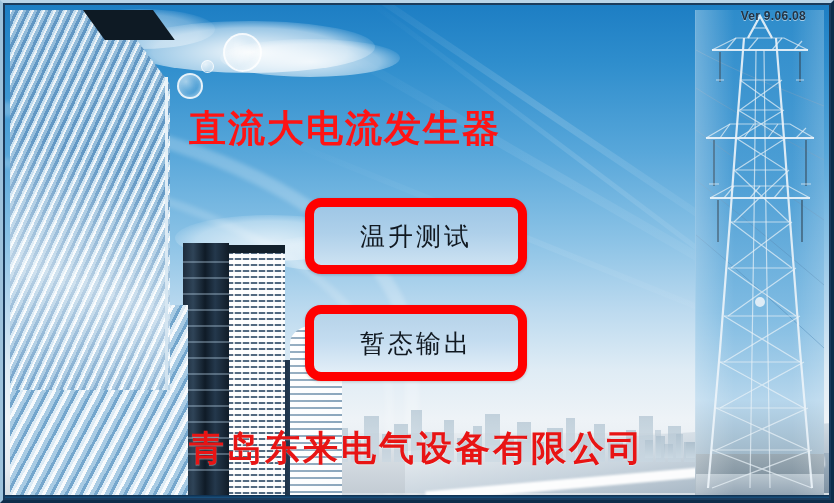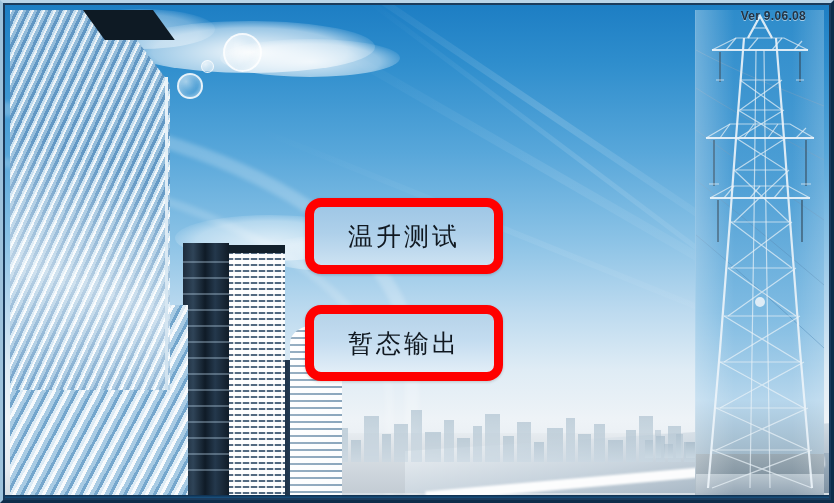--- a/index.html
+++ b/index.html
@@ -348,21 +348,21 @@
     color: #ff1414;
     letter-spacing: 2px;
     font-family: "DejaVu Serif", "Liberation Serif", serif;
     z-index: 30;
   }
 
   
   .big-btn {
     position: absolute;
     left: 305px;
-    width: 198px;
+    width: 222px;
     height: 76px;
     box-sizing: border-box;
     border: 9px solid #ff0000;
     border-radius: 16px;
     background: linear-gradient(180deg, #9fc7e6 0%, #aed0ea 45%, #cde2f2 100%);
     color: #101820;
     font-size: 25px;
     font-family: "DejaVu Serif", "Liberation Serif", serif;
     letter-spacing: 3px;
     display: flex;
@@ -552,21 +552,23 @@
         <path class="pylon-line thin" d="M20 398 L112 440 M112 398 L20 440"></path>
         <path class="pylon-line thin" d="M16 440 L116 478 M116 440 L16 478"></path>
 
         <circle cx="64" cy="292" r="5" fill="#e9f2f8" opacity="0.9"></circle>
       </svg>
     </div>
   </div>
 
   <div class="version">Ver 9.06.08</div>
 
+  <div class="title-sub">直流大电流发生器</div>
 
   <div class="big-btn one">温升测试</div>
   <div class="big-btn two">暂态输出</div>
 
+  <div class="company">青岛东来电气设备有限公司</div>
 
   <div class="bottom-strip"></div>
   <div class="frame-inner"></div>
   <div class="frame-outer"></div>
 </div>
 
 </body></html>

